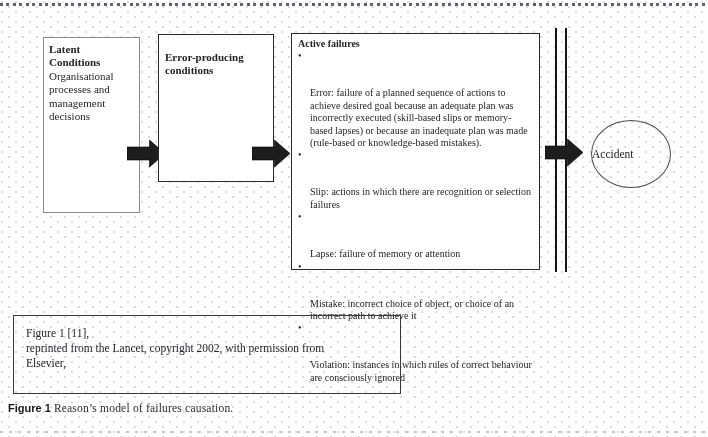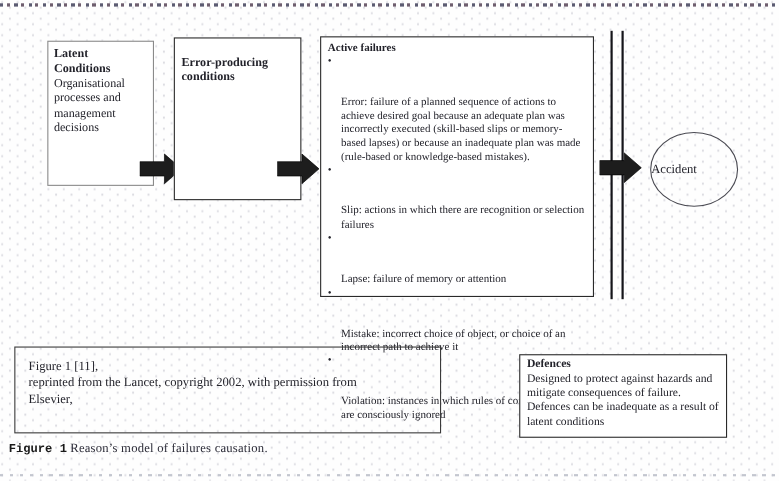--- a/index.html
+++ b/index.html
@@ -21,21 +21,21 @@
     background:repeating-linear-gradient(90deg,
       #5c5c72 0 3px, transparent 3px 6px,
       #6f5f6f 6px 9px, transparent 9px 13px);
   }
   .dash-bottom{
     position:absolute;left:0;top:431px;width:708px;height:2px;
     background:repeating-linear-gradient(90deg, #c3c6cf 0 3px, transparent 3px 9px);
   }
   .dbox{position:absolute;background:#fff;box-sizing:border-box;}
   .dbox .title{font-weight:bold;}
-  .box-latent{left:43px;top:37px;width:97px;height:132px;border:1px solid #8a8a8a;padding:5px 5px;font-size:11px;line-height:1.22;}
+  .box-latent{left:43px;top:37px;width:97px;height:176px;border:1px solid #8a8a8a;padding:5px 5px;font-size:11px;line-height:1.22;}
   .box-error{left:158px;top:34px;width:116px;height:148px;border:1px solid #2a2a2a;padding:16px 6px;font-size:11px;line-height:1.22;}
   .box-active{left:291px;top:33px;width:249px;height:237px;border:1.5px solid #2a2a2a;padding:4px 5px 4px 6px;font-size:10px;line-height:1.24;}
   .box-defences{left:472px;top:322px;width:189px;height:76px;border:1.5px solid #2a2a2a;padding:3px 6px;font-size:10.6px;line-height:1.22;}
   .box-citation{left:13px;top:315px;width:388px;height:79px;border:1px solid #3a3a3a;padding:10px 8px 6px 12px;font-size:11.5px;line-height:1.3;background:transparent;}
   ul.bullets{margin:0;padding:0;list-style:none;}
   ul.bullets li{display:flex;}
   ul.bullets .bullet{flex:0 0 12px;}
   ul.bullets .btext{flex:1;margin-top:37px;}
   .flow-arrow{position:absolute;width:39px;height:29px;}
   .arrow-1{left:127px;top:139px;}
@@ -46,21 +46,21 @@
   .line-b{left:565px;}
   .accident-circle{
     position:absolute;left:591px;top:120px;width:78px;height:66px;
     border:1px solid #4a4a52;border-radius:50%;
     display:flex;align-items:center;justify-content:flex-start;
     font-size:11.5px;background:transparent;
   }
   .fig-caption{
     position:absolute;left:8px;top:402px;font-size:11.5px;letter-spacing:0.2px;color:#2c2c38;
   }
-  .fig-caption .cap-label{font-family:Liberation Mono, monospace;font-weight:bold;font-size:11px;letter-spacing:0;color:#1a1a1a;}
+  .fig-caption .cap-label{font-family:Liberation Sans, sans-serif;font-weight:bold;font-size:11px;letter-spacing:0;color:#1a1a1a;}
   .italic{}
 </style>
 </head>
 <body>
 
 <div class="page">
 
   <div class="dash-top"></div>
 
   <div class="dbox box-latent">
@@ -116,24 +116,20 @@
   <div class="accident-circle">
     <span>Accident</span>
   </div>
 
   <div class="dbox box-citation">
     <div>Figure 1 [11],</div>
     <div><span>reprinted from the </span><span class="italic">Lancet</span><span>, copyright 2002, with permission from</span></div>
     <div>Elsevier,</div>
   </div>
 
-  <div class="dbox box-defences">
-    <div class="title">Defences</div>
-    <div>Designed to protect against hazards and mitigate consequences of failure. Defences can be inadequate as a result of latent conditions</div>
-  </div>
 
   <div class="fig-caption">
     <span class="cap-label">Figure 1</span>
     <span>Reason’s model of failures causation.</span>
   </div>
 
   <div class="dash-bottom"></div>
 
 </div>
 

